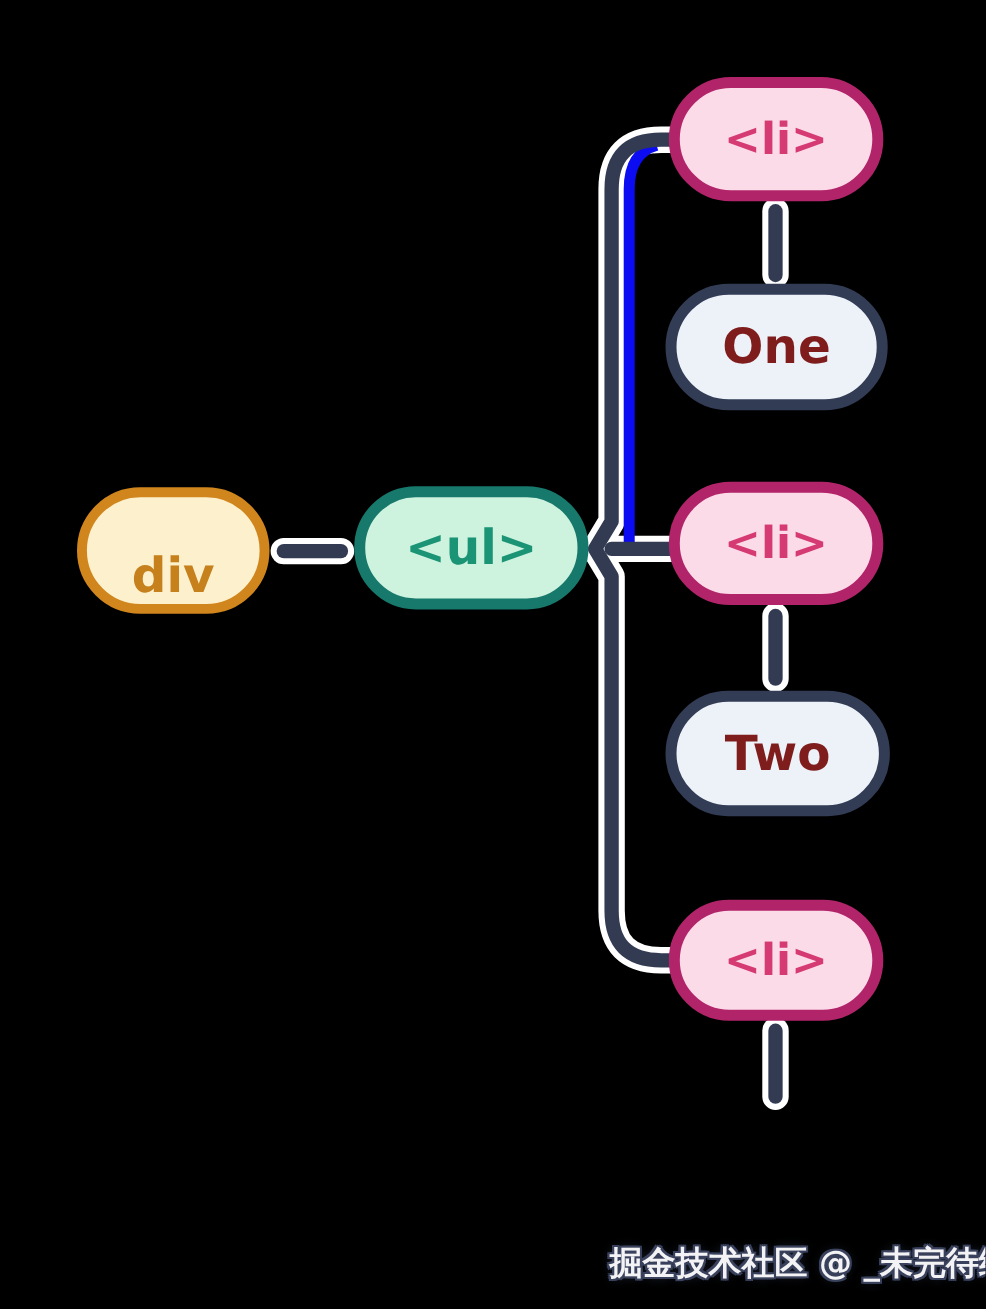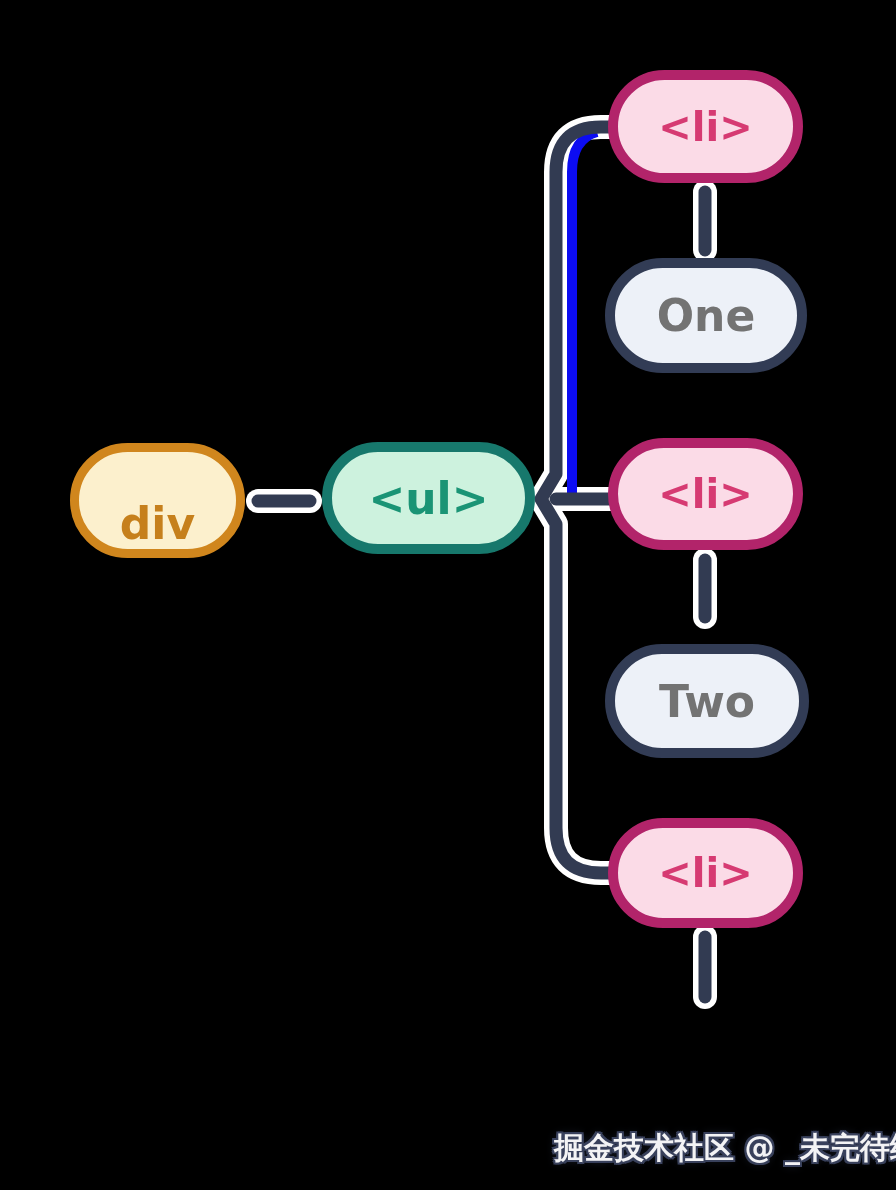--- a/index.html
+++ b/index.html
@@ -18,21 +18,21 @@
     position:absolute;z-index:2;
     box-sizing:border-box;
     display:flex;align-items:center;justify-content:center;
     border-radius:999px;
     font-weight:bold;
     letter-spacing:0px;
   }
   .node-orange{background:#fcf0cd;border:9px solid #d0861d;color:#c6801c;font-size:44px;}
   .node-green {background:#cdf2de;border:10px solid #17786c;color:#1a9475;font-size:44px;justify-content:center;}
   .node-pink  {background:#fbdbe7;border:10px solid #b2246a;color:#d63a72;font-size:40px;}
-  .node-navy  {background:#edf1f8;border:10px solid #323c55;color:#737373;font-size:44px;text-align:right;}
+  .node-navy  {background:#edf1f8;border:10px solid #323c55;color:#7f1d1d;font-size:44px;text-align:right;}
   .watermark{
     position:absolute;z-index:3;
     left:554px;top:1128px;
     font-size:30px;font-weight:bold;
     color:#f3f3f5;white-space:nowrap;
     text-shadow:
       2px 0 0 #39415c,-2px 0 0 #39415c,0 2px 0 #39415c,0 -2px 0 #39415c,
       2px 2px 0 #39415c,-2px 2px 0 #39415c,2px -2px 0 #39415c,-2px -2px 0 #39415c,
       0 0 10px rgba(46,54,78,0.85);
   }
@@ -78,21 +78,21 @@
   </div>
 
   <div class="node node-navy" style="left:605px;top:258px;width:202px;height:115px;">
     <span>One</span>
   </div>
 
   <div class="node node-pink" style="left:608px;top:438px;width:195px;height:112px;">
     <span>&lt;li&gt;</span>
   </div>
 
-  <div class="node node-navy" style="left:605px;top:628px;width:204px;height:114px;margin-top:16px;">
+  <div class="node node-navy" style="left:605px;top:628px;width:204px;height:114px;">
     <span>Two</span>
   </div>
 
   <div class="node node-pink" style="left:608px;top:818px;width:195px;height:110px;">
     <span>&lt;li&gt;</span>
   </div>
 
 
   <div class="watermark">掘金技术社区 @ _未完待续</div>
 

